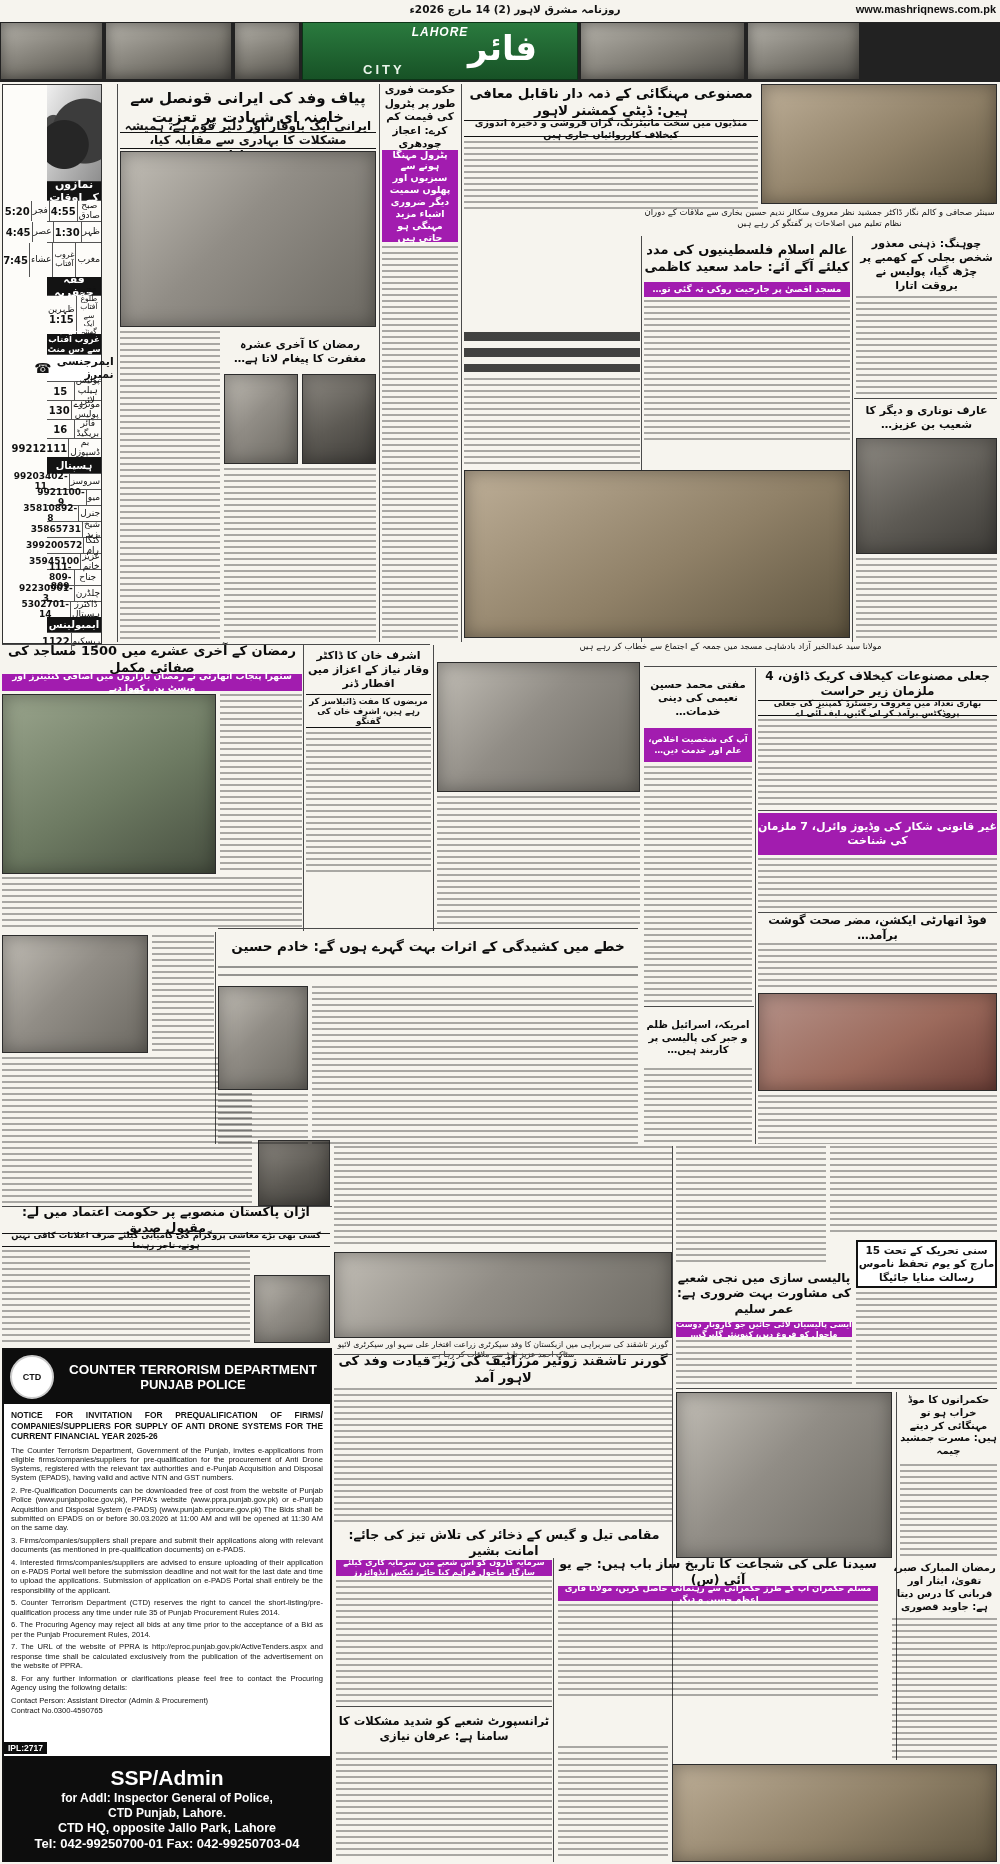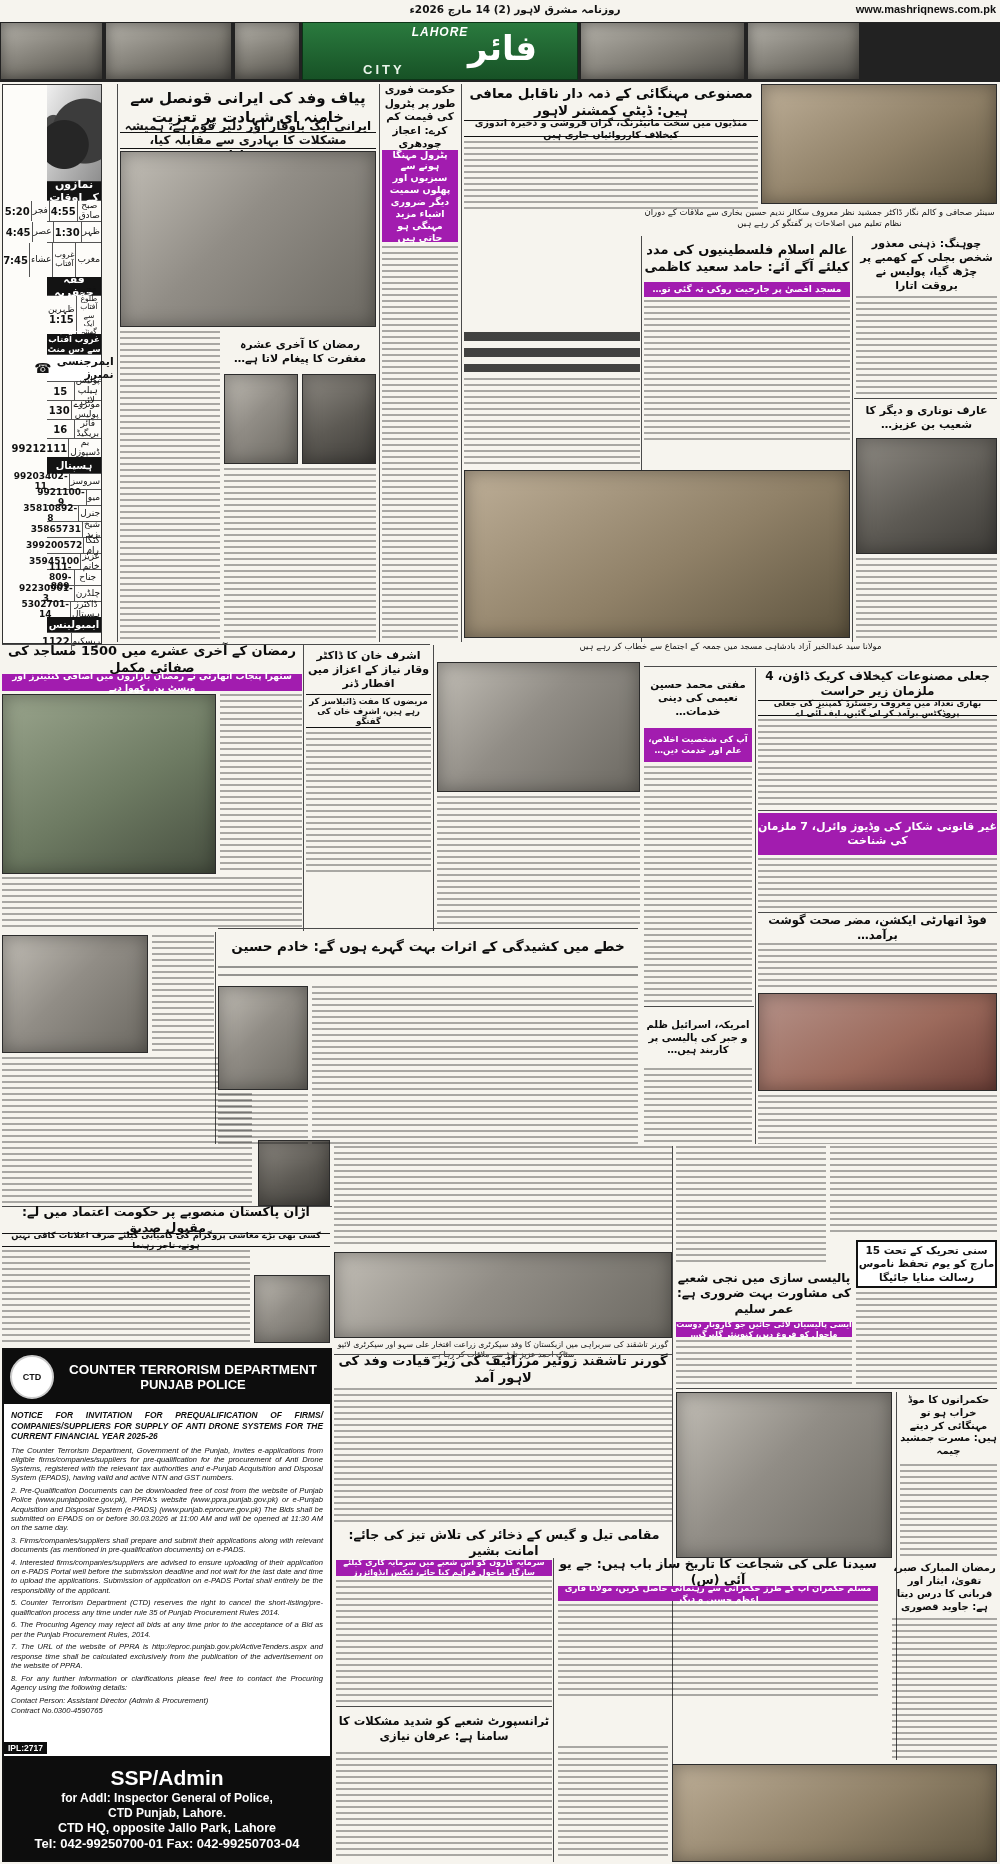--- a/index.html
+++ b/index.html
@@ -285,21 +285,21 @@
   <div class="abs" style="left:2px;top:1348px;width:330px;height:514px;border:2px solid #111;background:#fff;">
     <div style="height:54px;background:#0d0d0d;color:#fff;display:flex;align-items:center;padding:0 6px;gap:8px;">
       <div class="eagle">
         <span>CTD</span>
       </div>
       <div style="flex:1;text-align:center;font-family:'Liberation Sans',sans-serif;font-weight:bold;">
         <div style="font-size:13.5px;">COUNTER TERRORISM DEPARTMENT</div>
         <div style="font-size:13px;">PUNJAB POLICE</div>
       </div>
     </div>
-    <div style="padding:6px 7px 0 7px;font-style:italic;">
+    <div style="padding:6px 7px 0 7px;">
       <div class="nt nt-title">NOTICE FOR INVITATION FOR PREQUALIFICATION OF FIRMS/ COMPANIES/SUPPLIERS FOR SUPPLY OF ANTI DRONE SYSTEMS FOR THE CURRENT FINANCIAL YEAR 2025-26</div>
       <p class="nt">The Counter Terrorism Department, Government of the Punjab, invites e-applications from eligible firms/companies/suppliers for pre-qualification for the procurement of Anti Drone Systems, registered with the relevant tax authorities and e-Punjab Acquisition and Disposal System (EPADS), having valid and active NTN and GST numbers.</p>
       <p class="nt">2.  Pre-Qualification Documents can be downloaded free of cost from the website of Punjab Police (www.punjabpolice.gov.pk), PPRA's website (www.ppra.punjab.gov.pk) or e-Punjab Acquisition and Disposal System (e-PADS) (www.punjab.eprocure.gov.pk) The Bids shall be submitted on EPADS on or before 30.03.2026 at 11:00 AM and will be opened at 11:30 AM on the same day.</p>
       <p class="nt">3.  Firms/companies/suppliers shall prepare and submit their applications along with relevant documents (as mentioned in pre-qualification documents) on e-PADS.</p>
       <p class="nt">4.  Interested firms/companies/suppliers are advised to ensure uploading of their application on e-PADS Portal well before the submission deadline and not wait for the last date and time to upload the applications. Submission of application on e-PADS Portal shall entirely be the responsibility of the applicant.</p>
       <p class="nt">5.  Counter Terrorism Department (CTD) reserves the right to cancel the short-listing/pre-qualification process any time under rule 35 of Punjab Procurement Rules 2014.</p>
       <p class="nt">6.  The Procuring Agency may reject all bids at any time prior to the acceptance of a Bid as per the Punjab Procurement Rules, 2014.</p>
       <p class="nt">7.  The URL of the website of PPRA is http://eproc.punjab.gov.pk/ActiveTenders.aspx and response time shall be calculated exclusively from the publication of the advertisement on the website of PPRA.</p>
       <p class="nt">8.  For any further information or clarifications please feel free to contact the Procuring Agency using the following details:</p>
       <p class="nt" style="margin-bottom:1px;">Contact Person: Assistant Director (Admin &amp; Procurement)</p>

